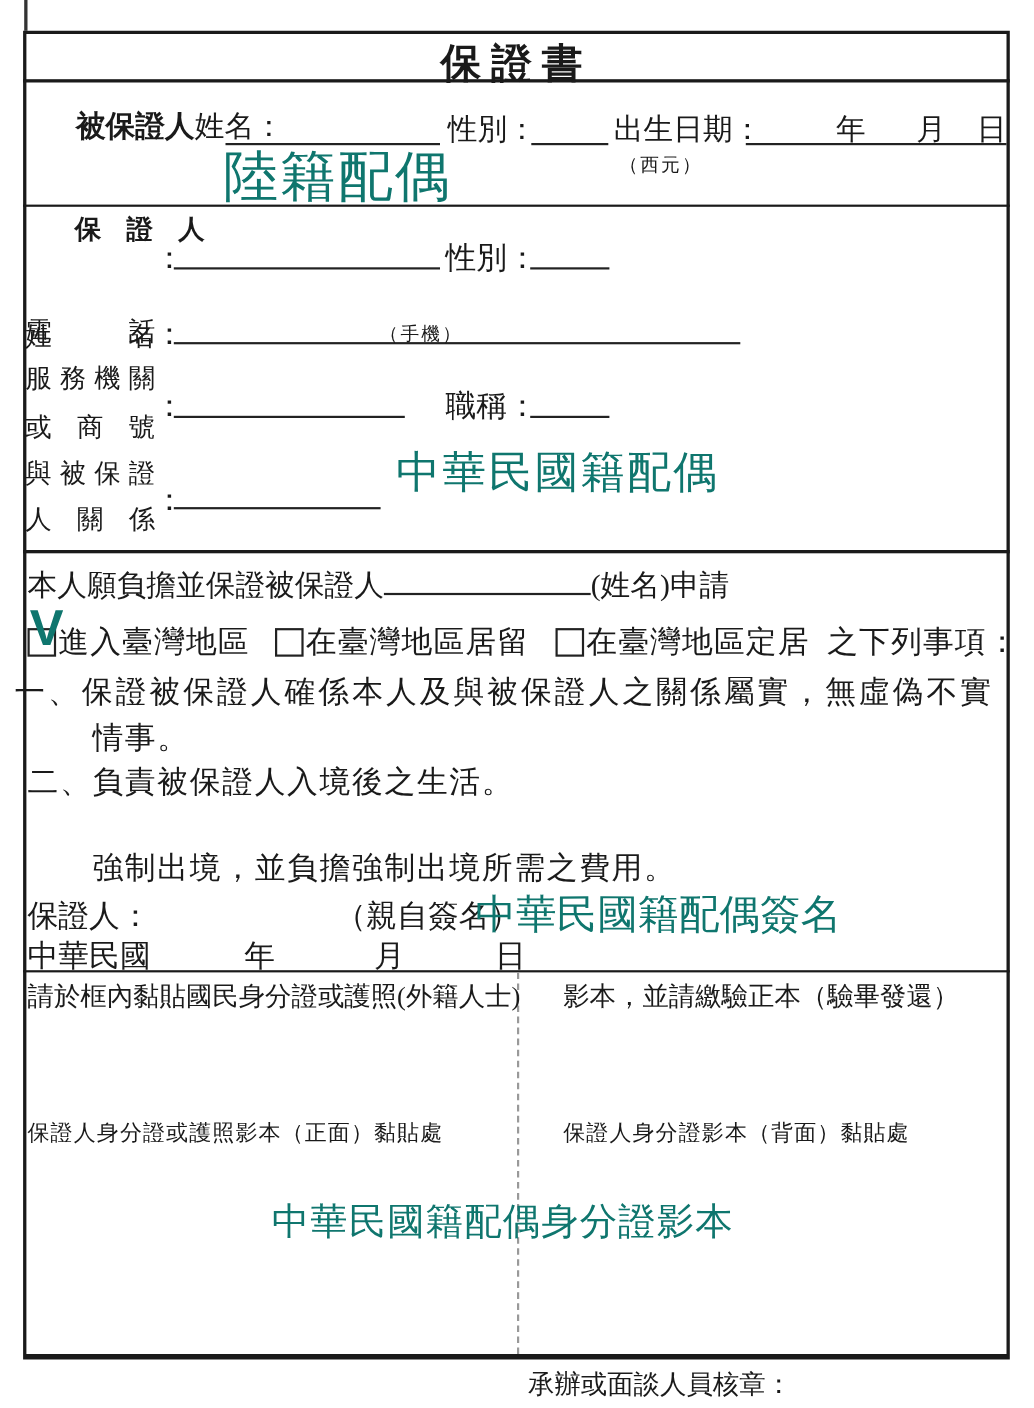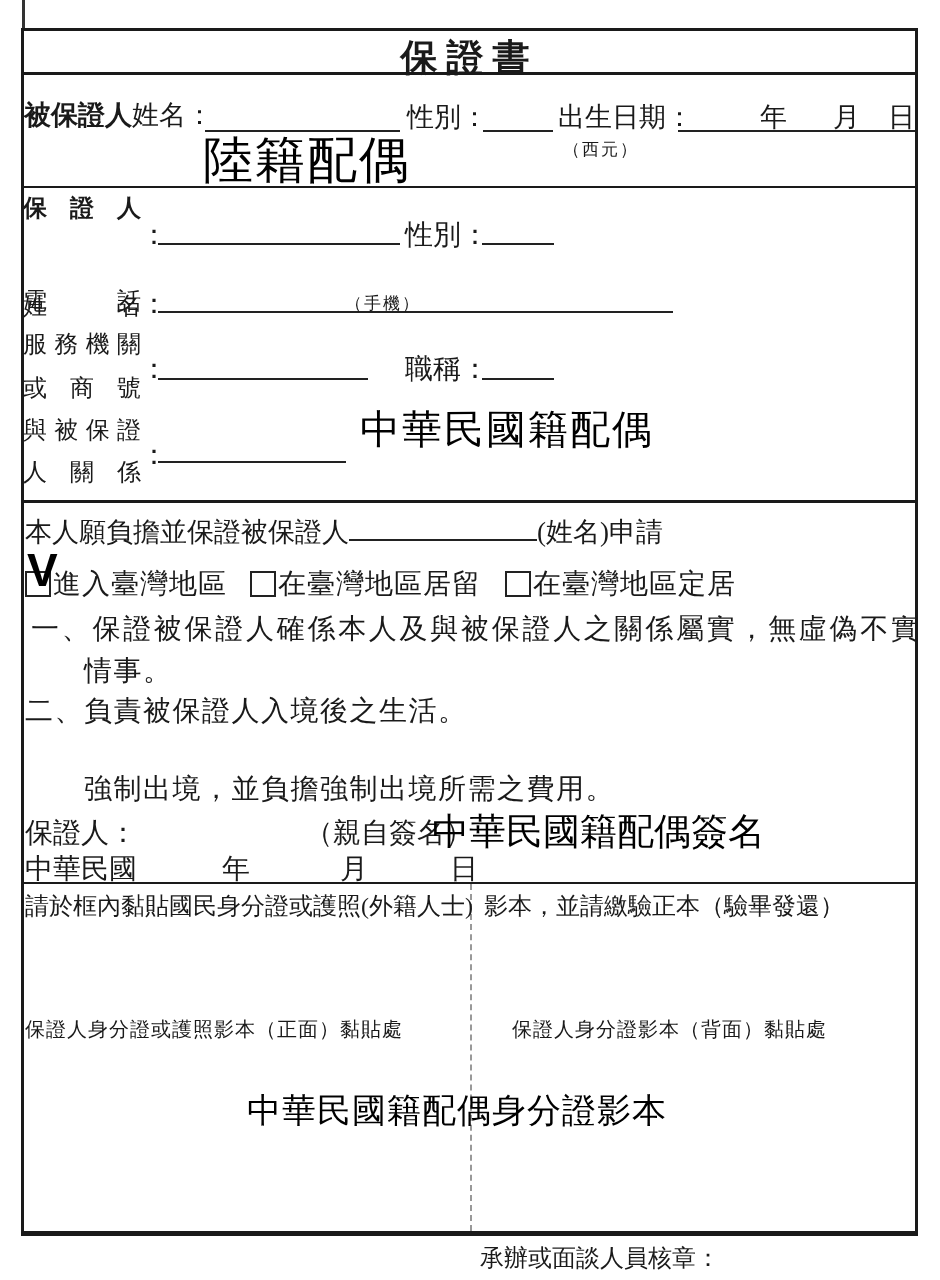--- a/index.html
+++ b/index.html
@@ -6,24 +6,24 @@
   .page{position:relative;width:940px;height:1280px;background:#fff;overflow:hidden;
         font-family:"Liberation Serif","DejaVu Serif",serif;color:#1a1a1a;}
   .abs{position:absolute;white-space:nowrap;}
   .box{position:absolute;left:21px;top:28px;width:891px;height:1200px;
        border:3px solid #1a1a1a;border-bottom-width:5px;}
   .sep{position:absolute;left:21px;width:897px;background:#1a1a1a;}
   .hline{position:absolute;height:2px;background:#222;}
   .title{left:21px;top:33px;width:897px;text-align:center;font-size:37px;font-weight:700;letter-spacing:9px;}
   .t27{font-size:27px;}
   .t28{font-size:28px;}
-  .bold{font-weight:700;}
+  .bold{font-weight:700;padding-left:45px;}
   .small{font-size:17px;letter-spacing:2px;}
   .lbl{width:118px;text-align:justify;text-align-last:justify;font-size:24px;}
-  .blue{color:#000000;font-family:"Liberation Sans","DejaVu Sans",sans-serif;}
+  .blue{color:#0f766e;font-family:"Liberation Sans","DejaVu Sans",sans-serif;}
   .ann1{font-size:50px;letter-spacing:2px;}
   .ann2{font-size:40px;letter-spacing:2px;}
   .annsig{font-size:37px;}
   .ann4{font-size:34px;letter-spacing:1px;}
   .checkbox{position:absolute;width:22px;height:22px;border:2px solid #222;background:transparent;}
   .vmark{font-size:46px;font-weight:700;line-height:1;}
   .just{width:888px;text-align:justify;text-align-last:justify;white-space:normal;}
   .opt{letter-spacing:1px;}
   .itm{letter-spacing:1.5px;}
   .uline-inline{display:inline-block;width:188px;border-bottom:2px solid #222;}
@@ -85,38 +85,39 @@
   <div class="abs blue ann2" style="left:360px;top:402px;">中華民國籍配偶</div>
 
   <div class="abs t27" style="left:25px;top:514px;"><span>本人願負擔並保證被保證人</span><span class="uline-inline"></span><span>(姓名)申請</span></div>
 
   <div class="checkbox" style="left:25px;top:571px;"></div>
   <div class="abs t28 opt" style="left:53px;top:565px;">進入臺灣地區</div>
   <div class="checkbox" style="left:250px;top:571px;"></div>
   <div class="abs t28 opt" style="left:278px;top:565px;">在臺灣地區居留</div>
   <div class="checkbox" style="left:505px;top:571px;"></div>
   <div class="abs t28 opt" style="left:533px;top:565px;">在臺灣地區定居</div>
+  <div class="abs t28 opt" style="left:752px;top:565px;">之下列事項：</div>
   <div class="abs blue vmark" style="left:27px;top:547px;">V</div>
 
-  <div class="abs t28 just" style="left:31px;top:610px;">一、保證被保證人確係本人及與被保證人之關係屬實，無虛偽不實</div>
+  <div class="abs t28 just" style="left:13px;top:610px;">一、保證被保證人確係本人及與被保證人之關係屬實，無虛偽不實</div>
   <div class="abs t28 itm" style="left:84px;top:652px;">情事。</div>
   <div class="abs t28 itm" style="left:25px;top:692px;">二、負責被保證人入境後之生活。</div>
   <div class="abs t28 itm" style="left:84px;top:770px;">強制出境，並負擔強制出境所需之費用。</div>
 
   <div class="abs t28" style="left:25px;top:814px;">保證人：</div>
   <div class="abs t28" style="left:305px;top:814px;">（親自簽名）</div>
   <div class="abs blue annsig" style="left:432px;top:807px;">中華民國籍配偶簽名</div>
 
   <div class="abs t28" style="left:25px;top:850px;text-align:center;">中華民國</div>
   <div class="abs t28" style="left:222px;top:850px;">年</div>
   <div class="abs t28" style="left:340px;top:850px;">月</div>
   <div class="abs t28" style="left:450px;top:850px;">日</div>
 
   <div class="divider"></div>
   <div class="abs t24" style="left:25px;top:890px;">請於框內黏貼國民身分證或護照(外籍人士)</div>
-  <div class="abs t24" style="left:484px;top:890px;">影本，並請繳驗正本（驗畢發還）</div>
+  <div class="abs t24" style="left:512px;top:890px;">影本，並請繳驗正本（驗畢發還）</div>
   <div class="abs t25" style="left:25px;top:1016px;">保證人身分證或護照影本（正面）黏貼處</div>
   <div class="abs t25" style="left:512px;top:1016px;">保證人身分證影本（背面）黏貼處</div>
   <div class="abs blue ann4" style="left:247px;top:1088px;">中華民國籍配偶身分證影本</div>
 
   <div class="abs t24" style="left:480px;top:1242px;">承辦或面談人員核章：</div>
 
 </div>
 
 </body></html>

